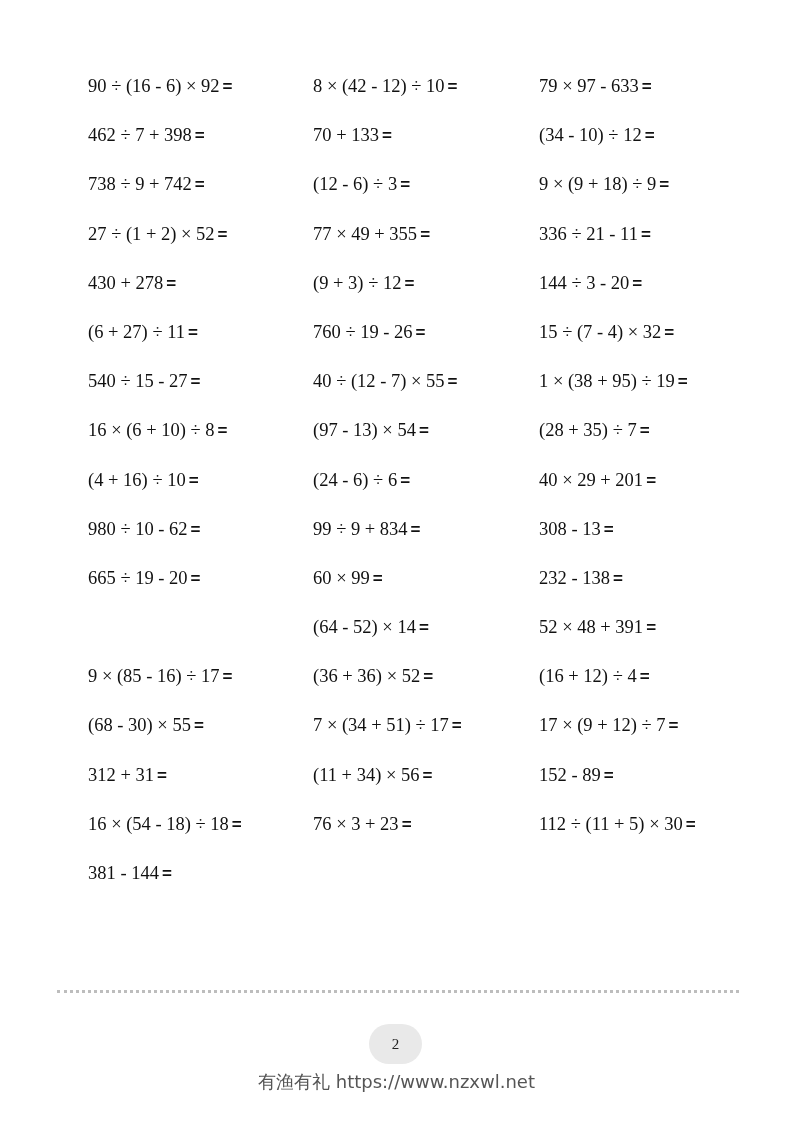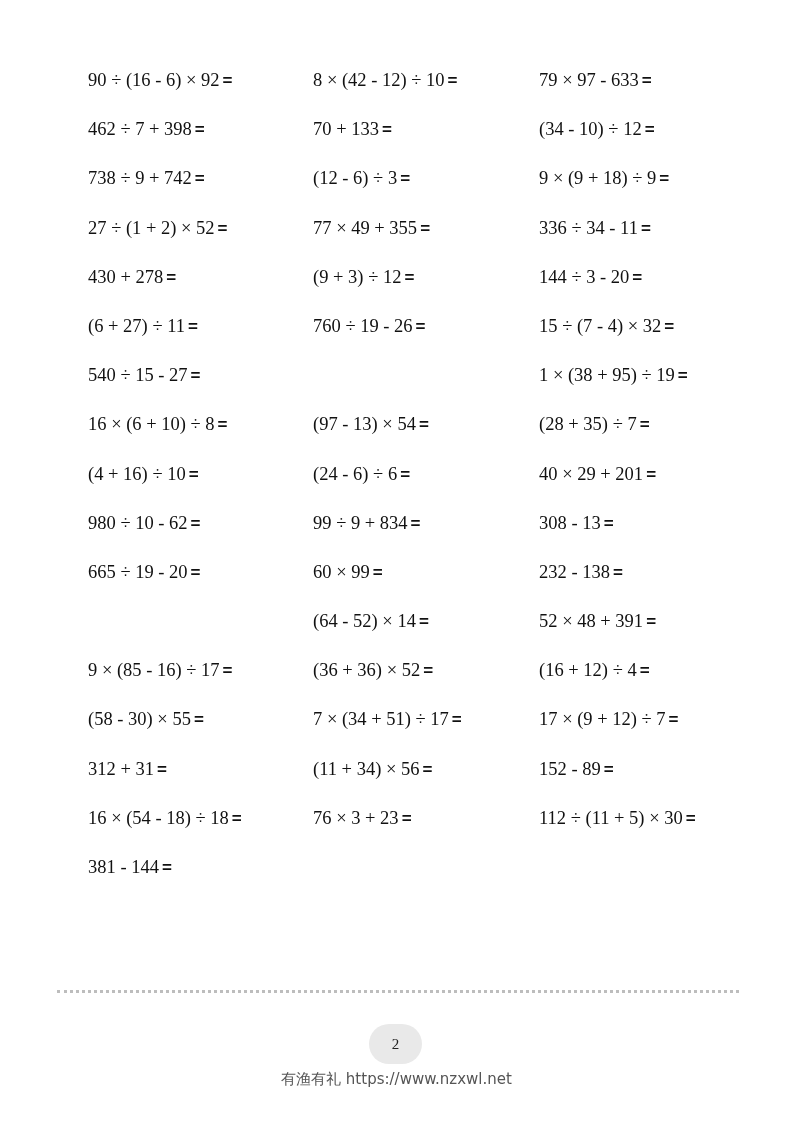--- a/index.html
+++ b/index.html
@@ -1,41 +1,41 @@
 <!DOCTYPE html>
 <html><head>
   <meta charset="utf-8">
   <style>
     html, body { margin: 0; padding: 0; background: #ffffff; }
     body { width: 793px; height: 1122px; position: relative; overflow: hidden; }
     .sheet { position: absolute; left: 0; top: 0; width: 793px; height: 1122px; }
     .grid { position: absolute; left: 88px; top: 66px; width: 660px; }
     .row { position: relative; height: 49.2px; }
     .cell {
-      position: absolute; top: 0; height: 28px; line-height: 28px;
+      position: absolute; top: 0; height: 28px; line-height: 41px;
       font-family: "Liberation Serif", serif; font-size: 18.5px; color: #111111;
       white-space: nowrap;
     }
     .cell .eq { font-family: "Liberation Sans", sans-serif; font-weight: bold; font-size: 17px; margin-left: 3px; }
     .c0 { left: 0; }
     .c1 { left: 225px; text-align: right; }
     .c2 { left: 451px; }
     .divider {
       position: absolute; left: 57px; top: 990px; width: 682px; height: 0;
       border-top: 3px dotted #bdbdbd;
     }
     .page-badge {
       position: absolute; left: 369px; top: 1024px; width: 53px; height: 40px;
       border-radius: 20px; background: #e9e9e9;
       font-family: "Liberation Serif", serif; font-size: 15px; color: #222;
       text-align: center; line-height: 40px;
     }
     .footer {
       position: absolute; left: 0; top: 1070px; width: 793px; text-align: center;
-      font-family: "DejaVu Sans", sans-serif; font-size: 15px; color: #555555;
+      font-family: "DejaVu Sans", sans-serif; font-size: 18px; color: #555555;
     }
   </style>
 </head>
 <body>
 
 <div class="sheet">
   <div class="grid" id="grid">
       <div class="row">
         <div class="cell c0"><span>90 ÷ (16 - 6) × 92</span><span class="eq">=</span></div>
         <div class="cell c1"><span>8 × (42 - 12) ÷ 10</span><span class="eq">=</span></div>
@@ -47,34 +47,35 @@
         <div class="cell c2"><span>(34 - 10) ÷ 12</span><span class="eq">=</span></div>
       </div>
       <div class="row">
         <div class="cell c0"><span>738 ÷ 9 + 742</span><span class="eq">=</span></div>
         <div class="cell c1"><span>(12 - 6) ÷ 3</span><span class="eq">=</span></div>
         <div class="cell c2"><span>9 × (9 + 18) ÷ 9</span><span class="eq">=</span></div>
       </div>
       <div class="row">
         <div class="cell c0"><span>27 ÷ (1 + 2) × 52</span><span class="eq">=</span></div>
         <div class="cell c1"><span>77 × 49 + 355</span><span class="eq">=</span></div>
-        <div class="cell c2"><span>336 ÷ 34 - 11</span><span class="eq">=</span></div>
+        <div class="cell c2"><span>336 ÷ 21 - 11</span><span class="eq">=</span></div>
       </div>
       <div class="row">
         <div class="cell c0"><span>430 + 278</span><span class="eq">=</span></div>
         <div class="cell c1"><span>(9 + 3) ÷ 12</span><span class="eq">=</span></div>
         <div class="cell c2"><span>144 ÷ 3 - 20</span><span class="eq">=</span></div>
       </div>
       <div class="row">
         <div class="cell c0"><span>(6 + 27) ÷ 11</span><span class="eq">=</span></div>
         <div class="cell c1"><span>760 ÷ 19 - 26</span><span class="eq">=</span></div>
         <div class="cell c2"><span>15 ÷ (7 - 4) × 32</span><span class="eq">=</span></div>
       </div>
       <div class="row">
         <div class="cell c0"><span>540 ÷ 15 - 27</span><span class="eq">=</span></div>
+        <div class="cell c1"><span>40 ÷ (12 - 7) × 55</span><span class="eq">=</span></div>
         <div class="cell c2"><span>1 × (38 + 95) ÷ 19</span><span class="eq">=</span></div>
       </div>
       <div class="row">
         <div class="cell c0"><span>16 × (6 + 10) ÷ 8</span><span class="eq">=</span></div>
         <div class="cell c1"><span>(97 - 13) × 54</span><span class="eq">=</span></div>
         <div class="cell c2"><span>(28 + 35) ÷ 7</span><span class="eq">=</span></div>
       </div>
       <div class="row">
         <div class="cell c0"><span>(4 + 16) ÷ 10</span><span class="eq">=</span></div>
         <div class="cell c1"><span>(24 - 6) ÷ 6</span><span class="eq">=</span></div>
@@ -93,21 +94,21 @@
       <div class="row">
         <div class="cell c1"><span>(64 - 52) × 14</span><span class="eq">=</span></div>
         <div class="cell c2"><span>52 × 48 + 391</span><span class="eq">=</span></div>
       </div>
       <div class="row">
         <div class="cell c0"><span>9 × (85 - 16) ÷ 17</span><span class="eq">=</span></div>
         <div class="cell c1"><span>(36 + 36) × 52</span><span class="eq">=</span></div>
         <div class="cell c2"><span>(16 + 12) ÷ 4</span><span class="eq">=</span></div>
       </div>
       <div class="row">
-        <div class="cell c0"><span>(58 - 30) × 55</span><span class="eq">=</span></div>
+        <div class="cell c0"><span>(68 - 30) × 55</span><span class="eq">=</span></div>
         <div class="cell c1"><span>7 × (34 + 51) ÷ 17</span><span class="eq">=</span></div>
         <div class="cell c2"><span>17 × (9 + 12) ÷ 7</span><span class="eq">=</span></div>
       </div>
       <div class="row">
         <div class="cell c0"><span>312 + 31</span><span class="eq">=</span></div>
         <div class="cell c1"><span>(11 + 34) × 56</span><span class="eq">=</span></div>
         <div class="cell c2"><span>152 - 89</span><span class="eq">=</span></div>
       </div>
       <div class="row">
         <div class="cell c0"><span>16 × (54 - 18) ÷ 18</span><span class="eq">=</span></div>

